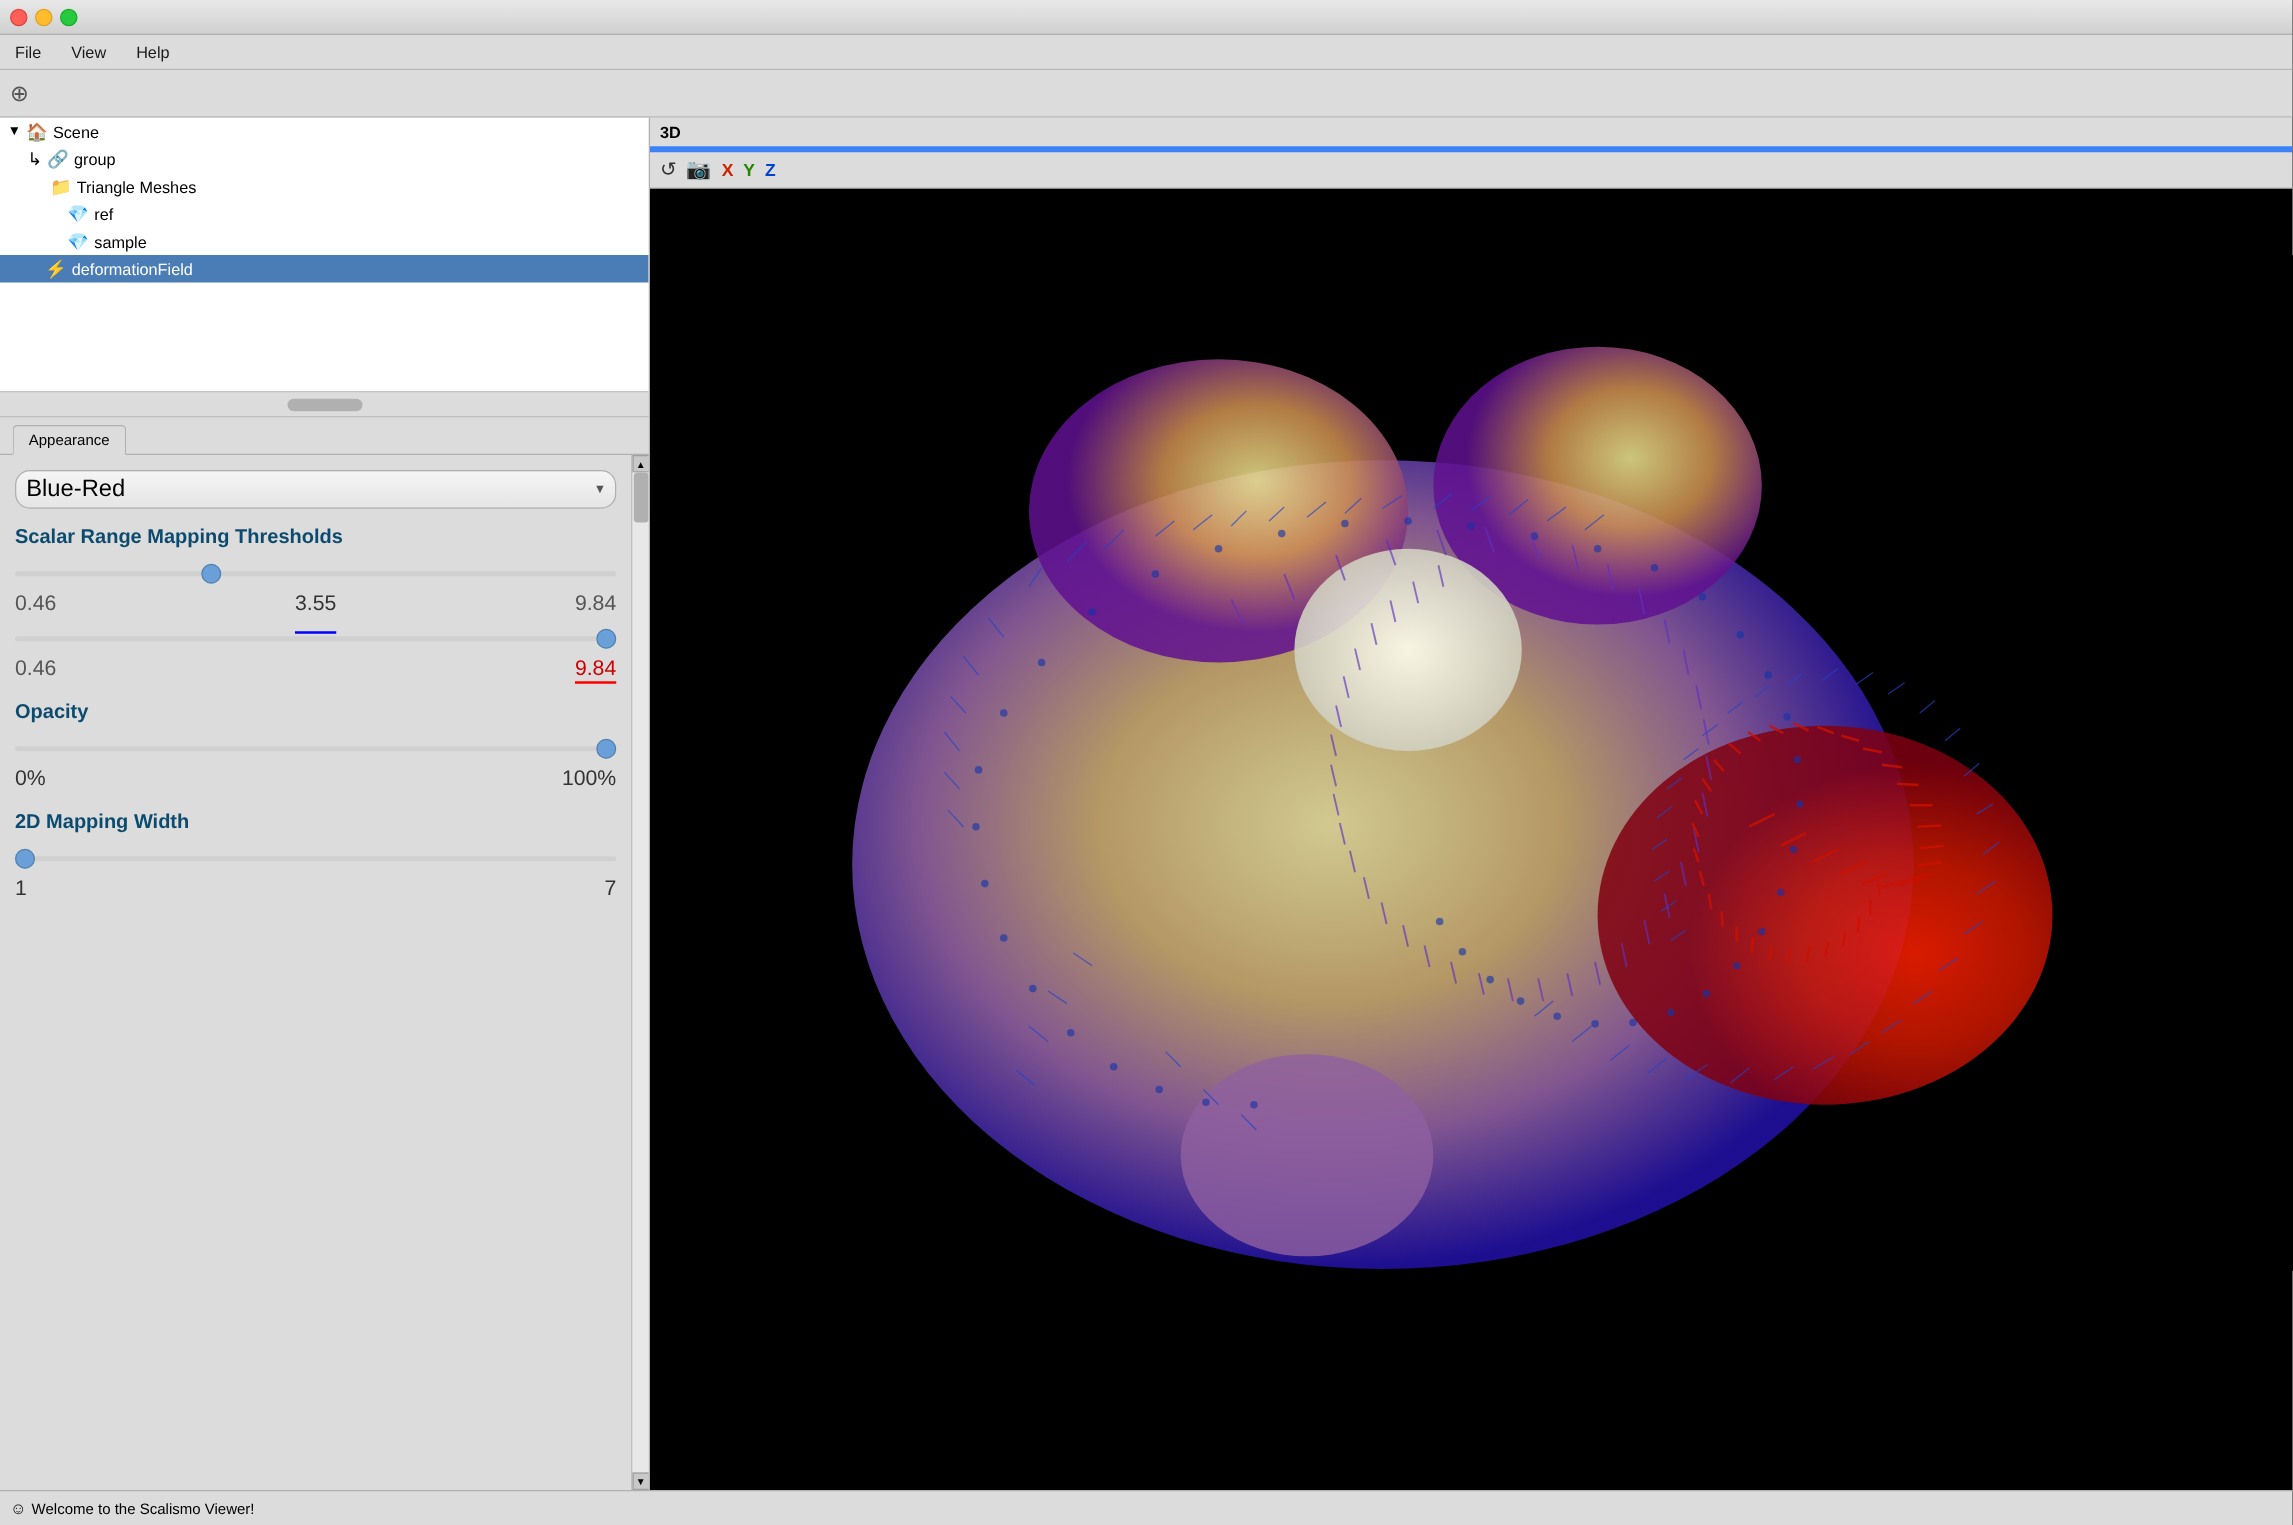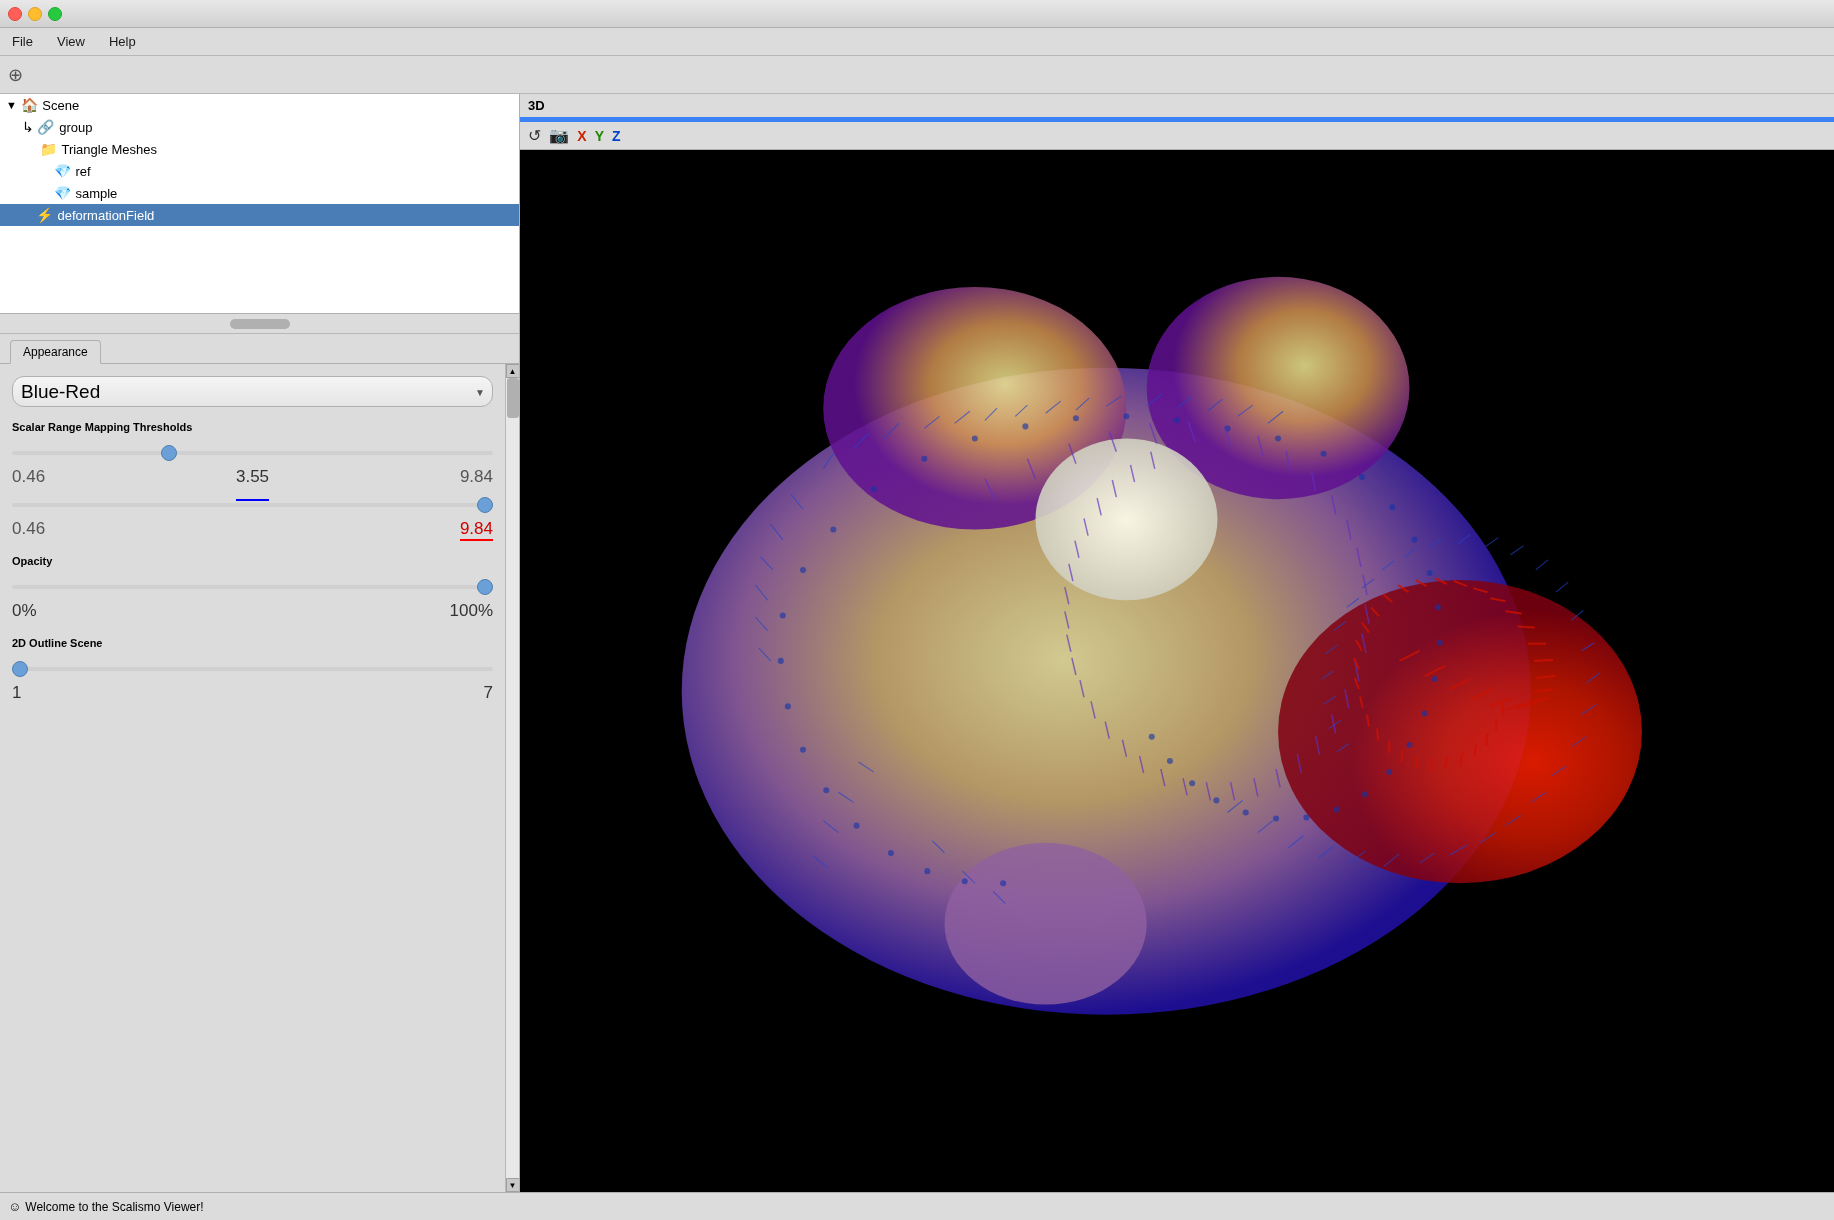--- a/index.html
+++ b/index.html
@@ -181,23 +181,23 @@
       right: 8px;
       top: 50%;
       transform: translateY(-50%);
       pointer-events: none;
       font-size: 10px;
       color: #555;
     }
 
     
     .section-label {
-      font-size: 11px;
+      font-size: 16px;
       font-weight: bold;
-      color: #000000;
+      color: #0c4a6e;
       margin-bottom: 10px;
       margin-top: 4px;
     }
 
     
     .slider-group {
       margin-bottom: 16px;
     }
     input[type="range"] {
       width: 100%;
@@ -453,21 +453,21 @@
           <div class="slider-group">
             <div class="section-label">Opacity</div>
             <input type="range" min="0" max="100" value="100" style="width: 100%; margin-bottom: 2px;">
             <div class="slider-labels">
               <span>0%</span>
               <span>100%</span>
             </div>
           </div>
 
           <div class="slider-group">
-            <div class="section-label">2D Outline Scene</div>
+            <div class="section-label">2D Mapping Width</div>
             <input type="range" min="1" max="7" value="1" style="width: 100%; margin-bottom: 2px;">
             <div class="slider-labels">
               <span>1</span>
               <span>7</span>
             </div>
           </div>
 
         </div>
 
         <div class="left-panel-scrollbar">

